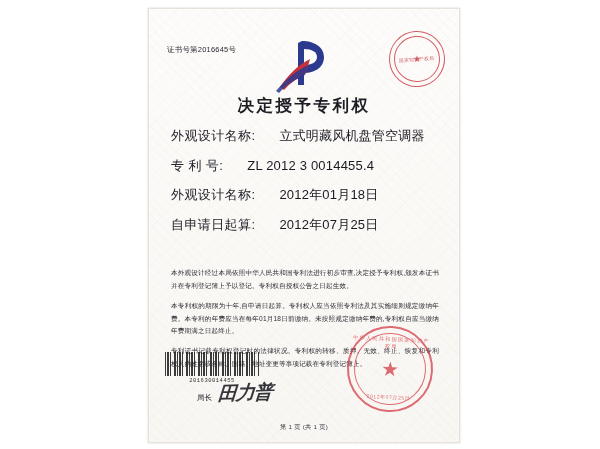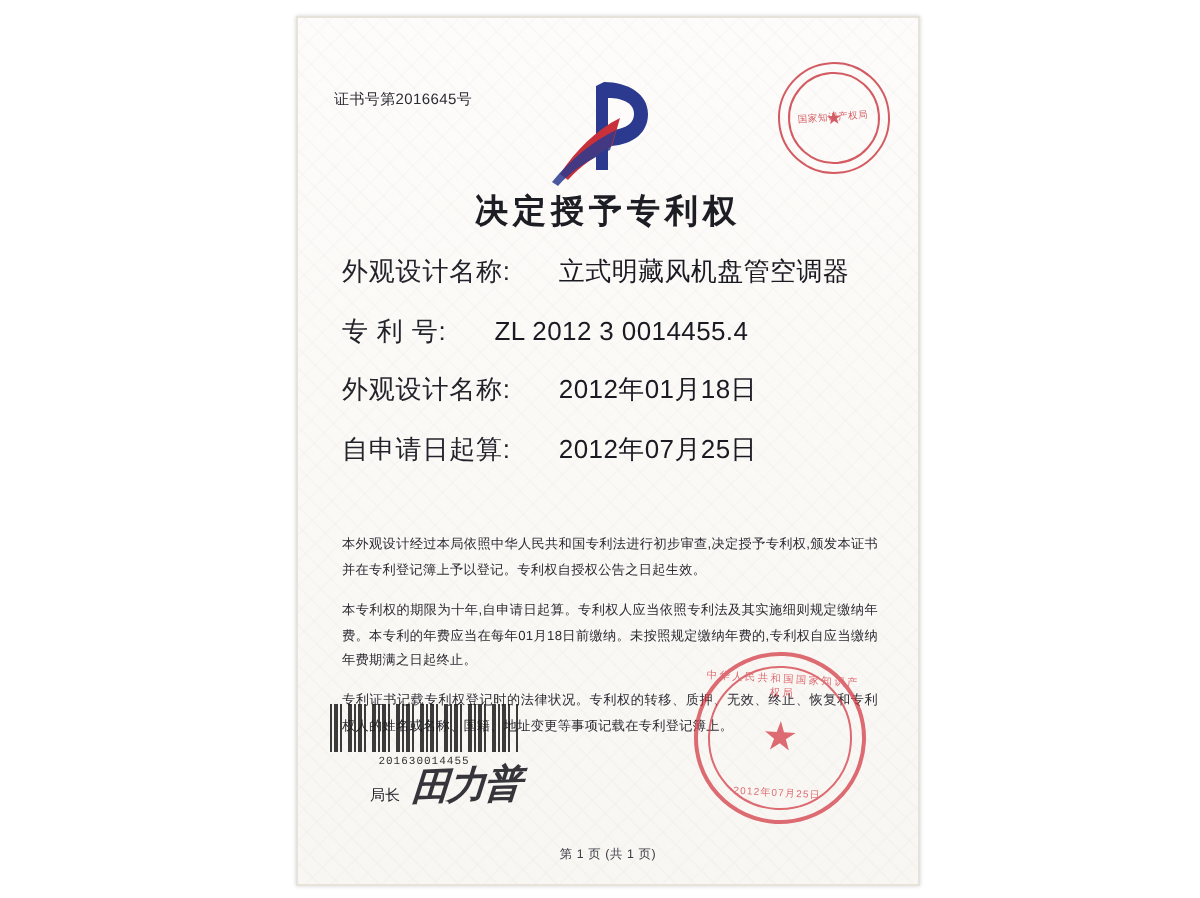--- a/index.html
+++ b/index.html
@@ -180,21 +180,21 @@
     width: 94px;
     text-align: center;
     font-family: "Liberation Mono", monospace;
     font-size: 5.5px;
     color: #333;
     letter-spacing: 0.5px;
   }
   
   .director {
     position: absolute;
-    left: 36px;
+    left: 48px;
     bottom: 36px;
     display: flex;
     align-items: flex-end;
     gap: 6px;
   }
   .director-label {
     font-size: 7.5px;
     color: #23232b;
     padding-bottom: 3px;
   }

